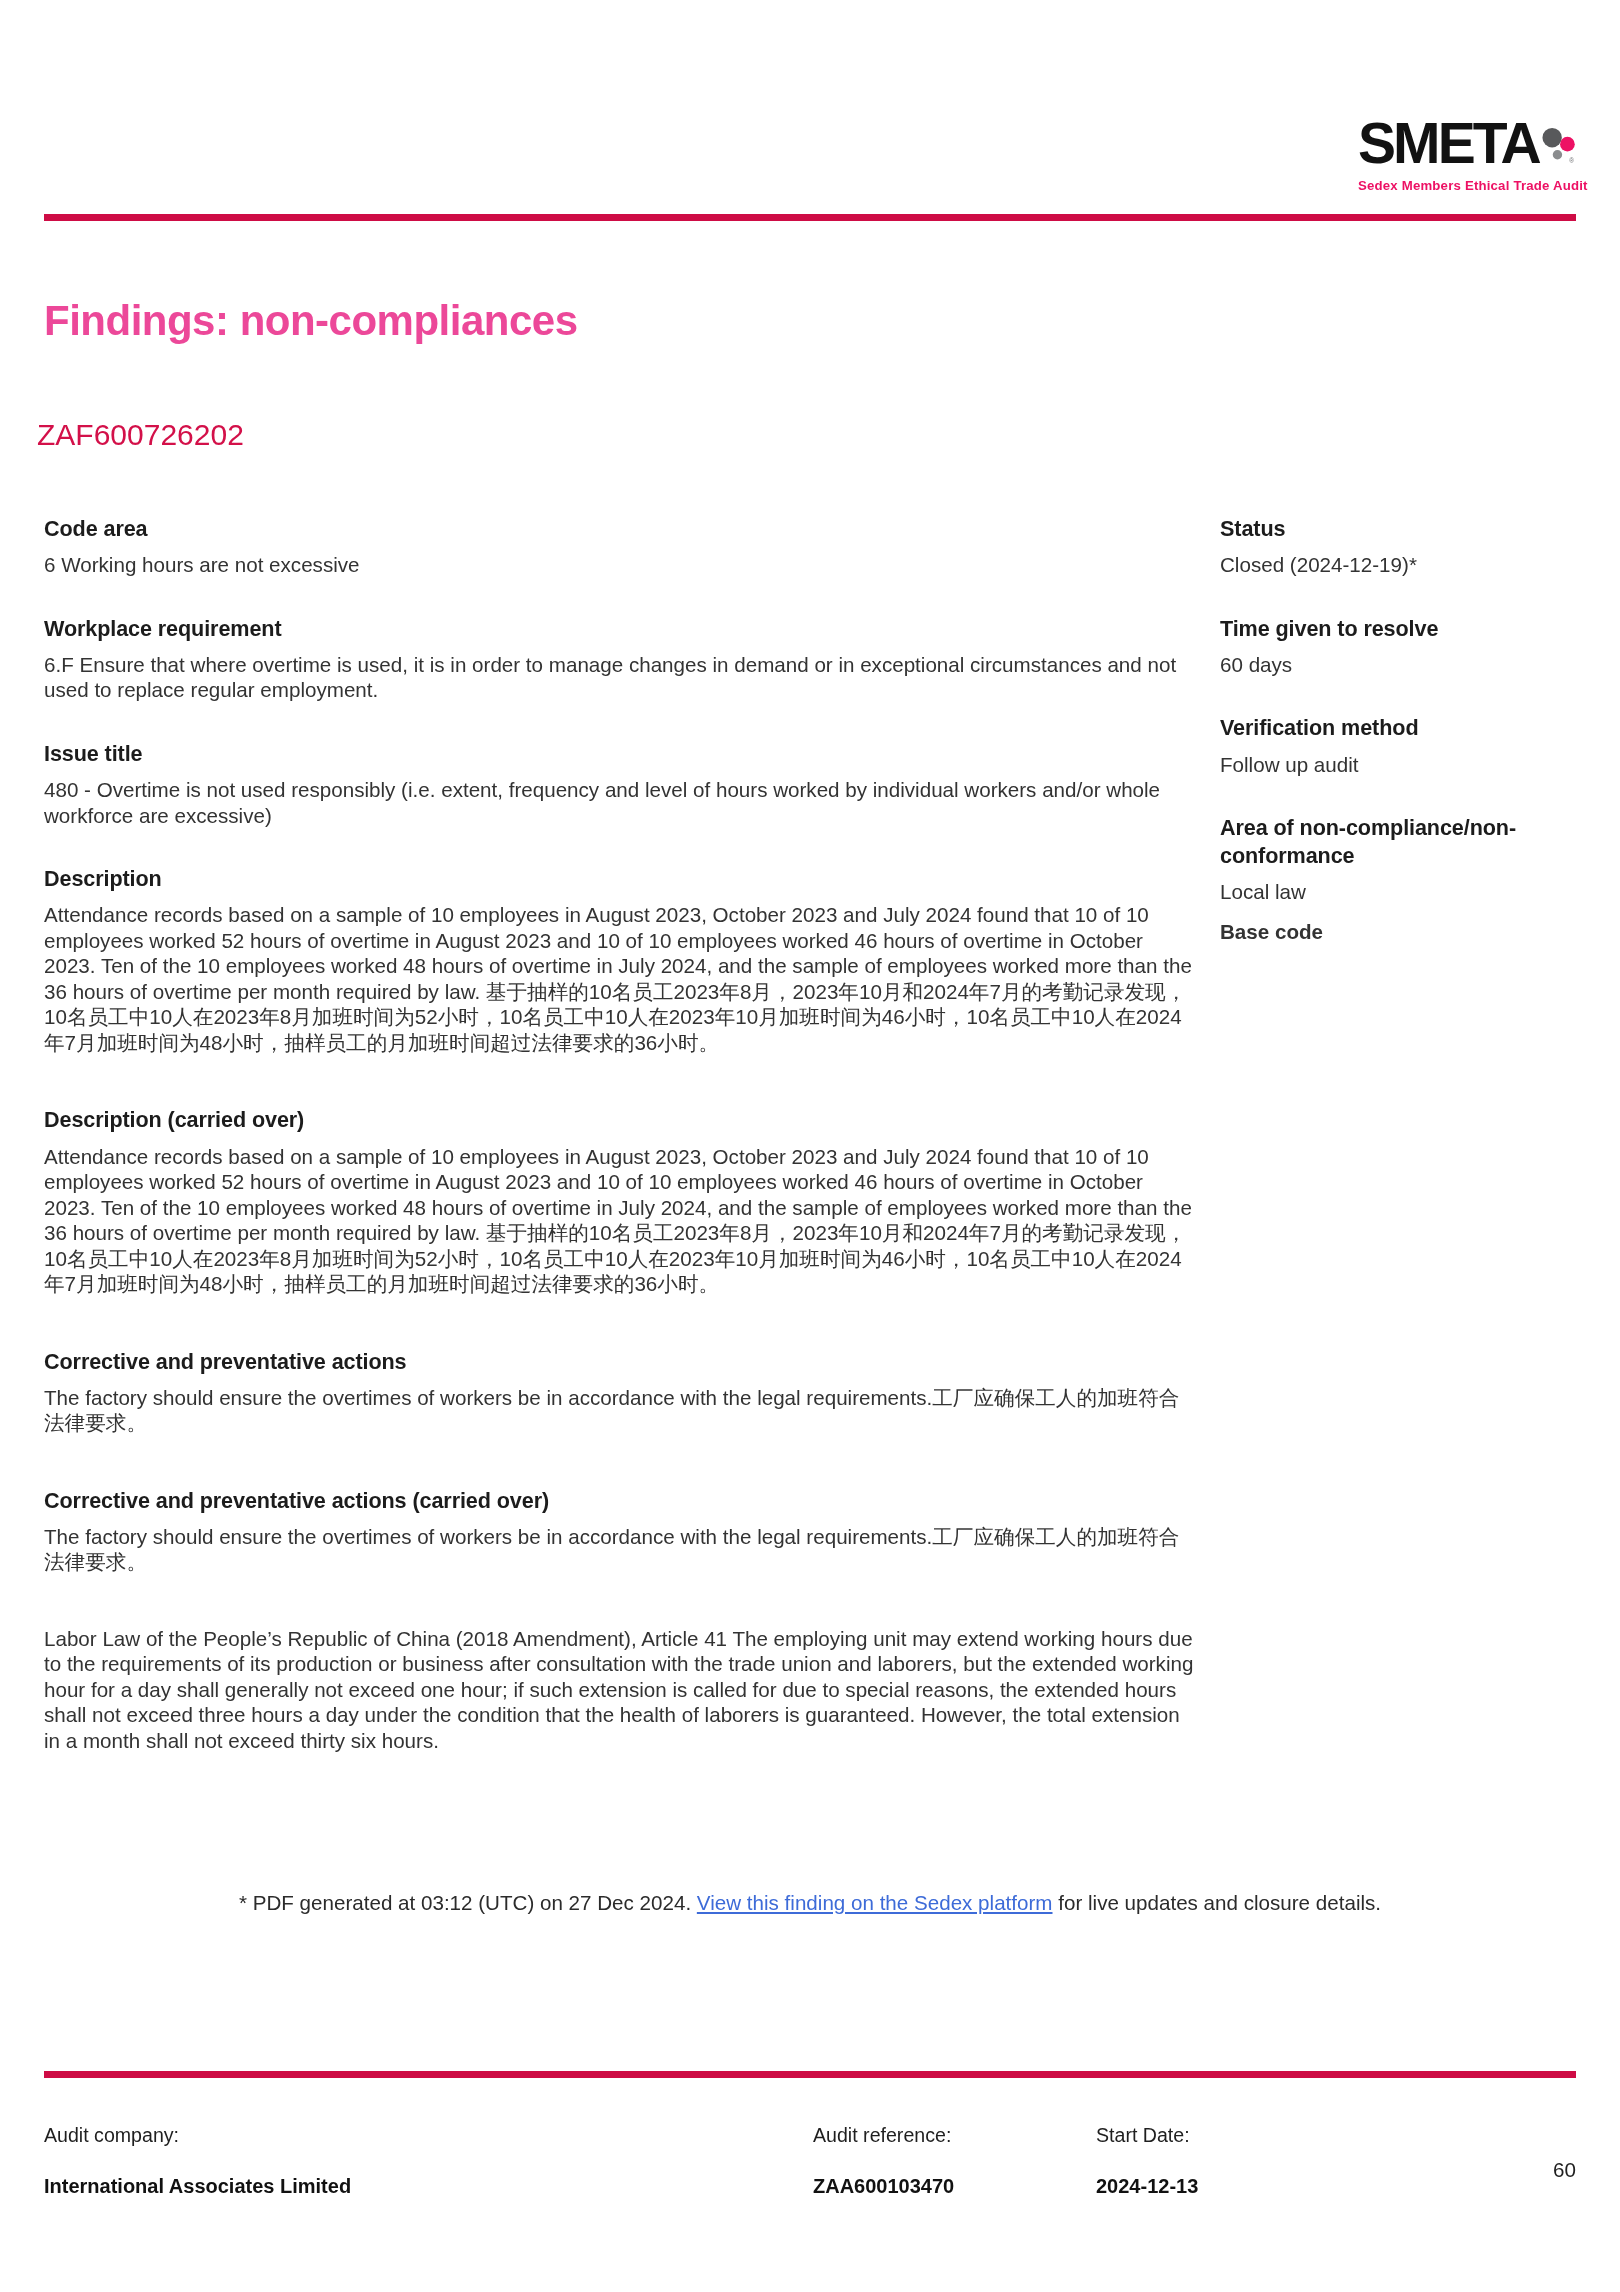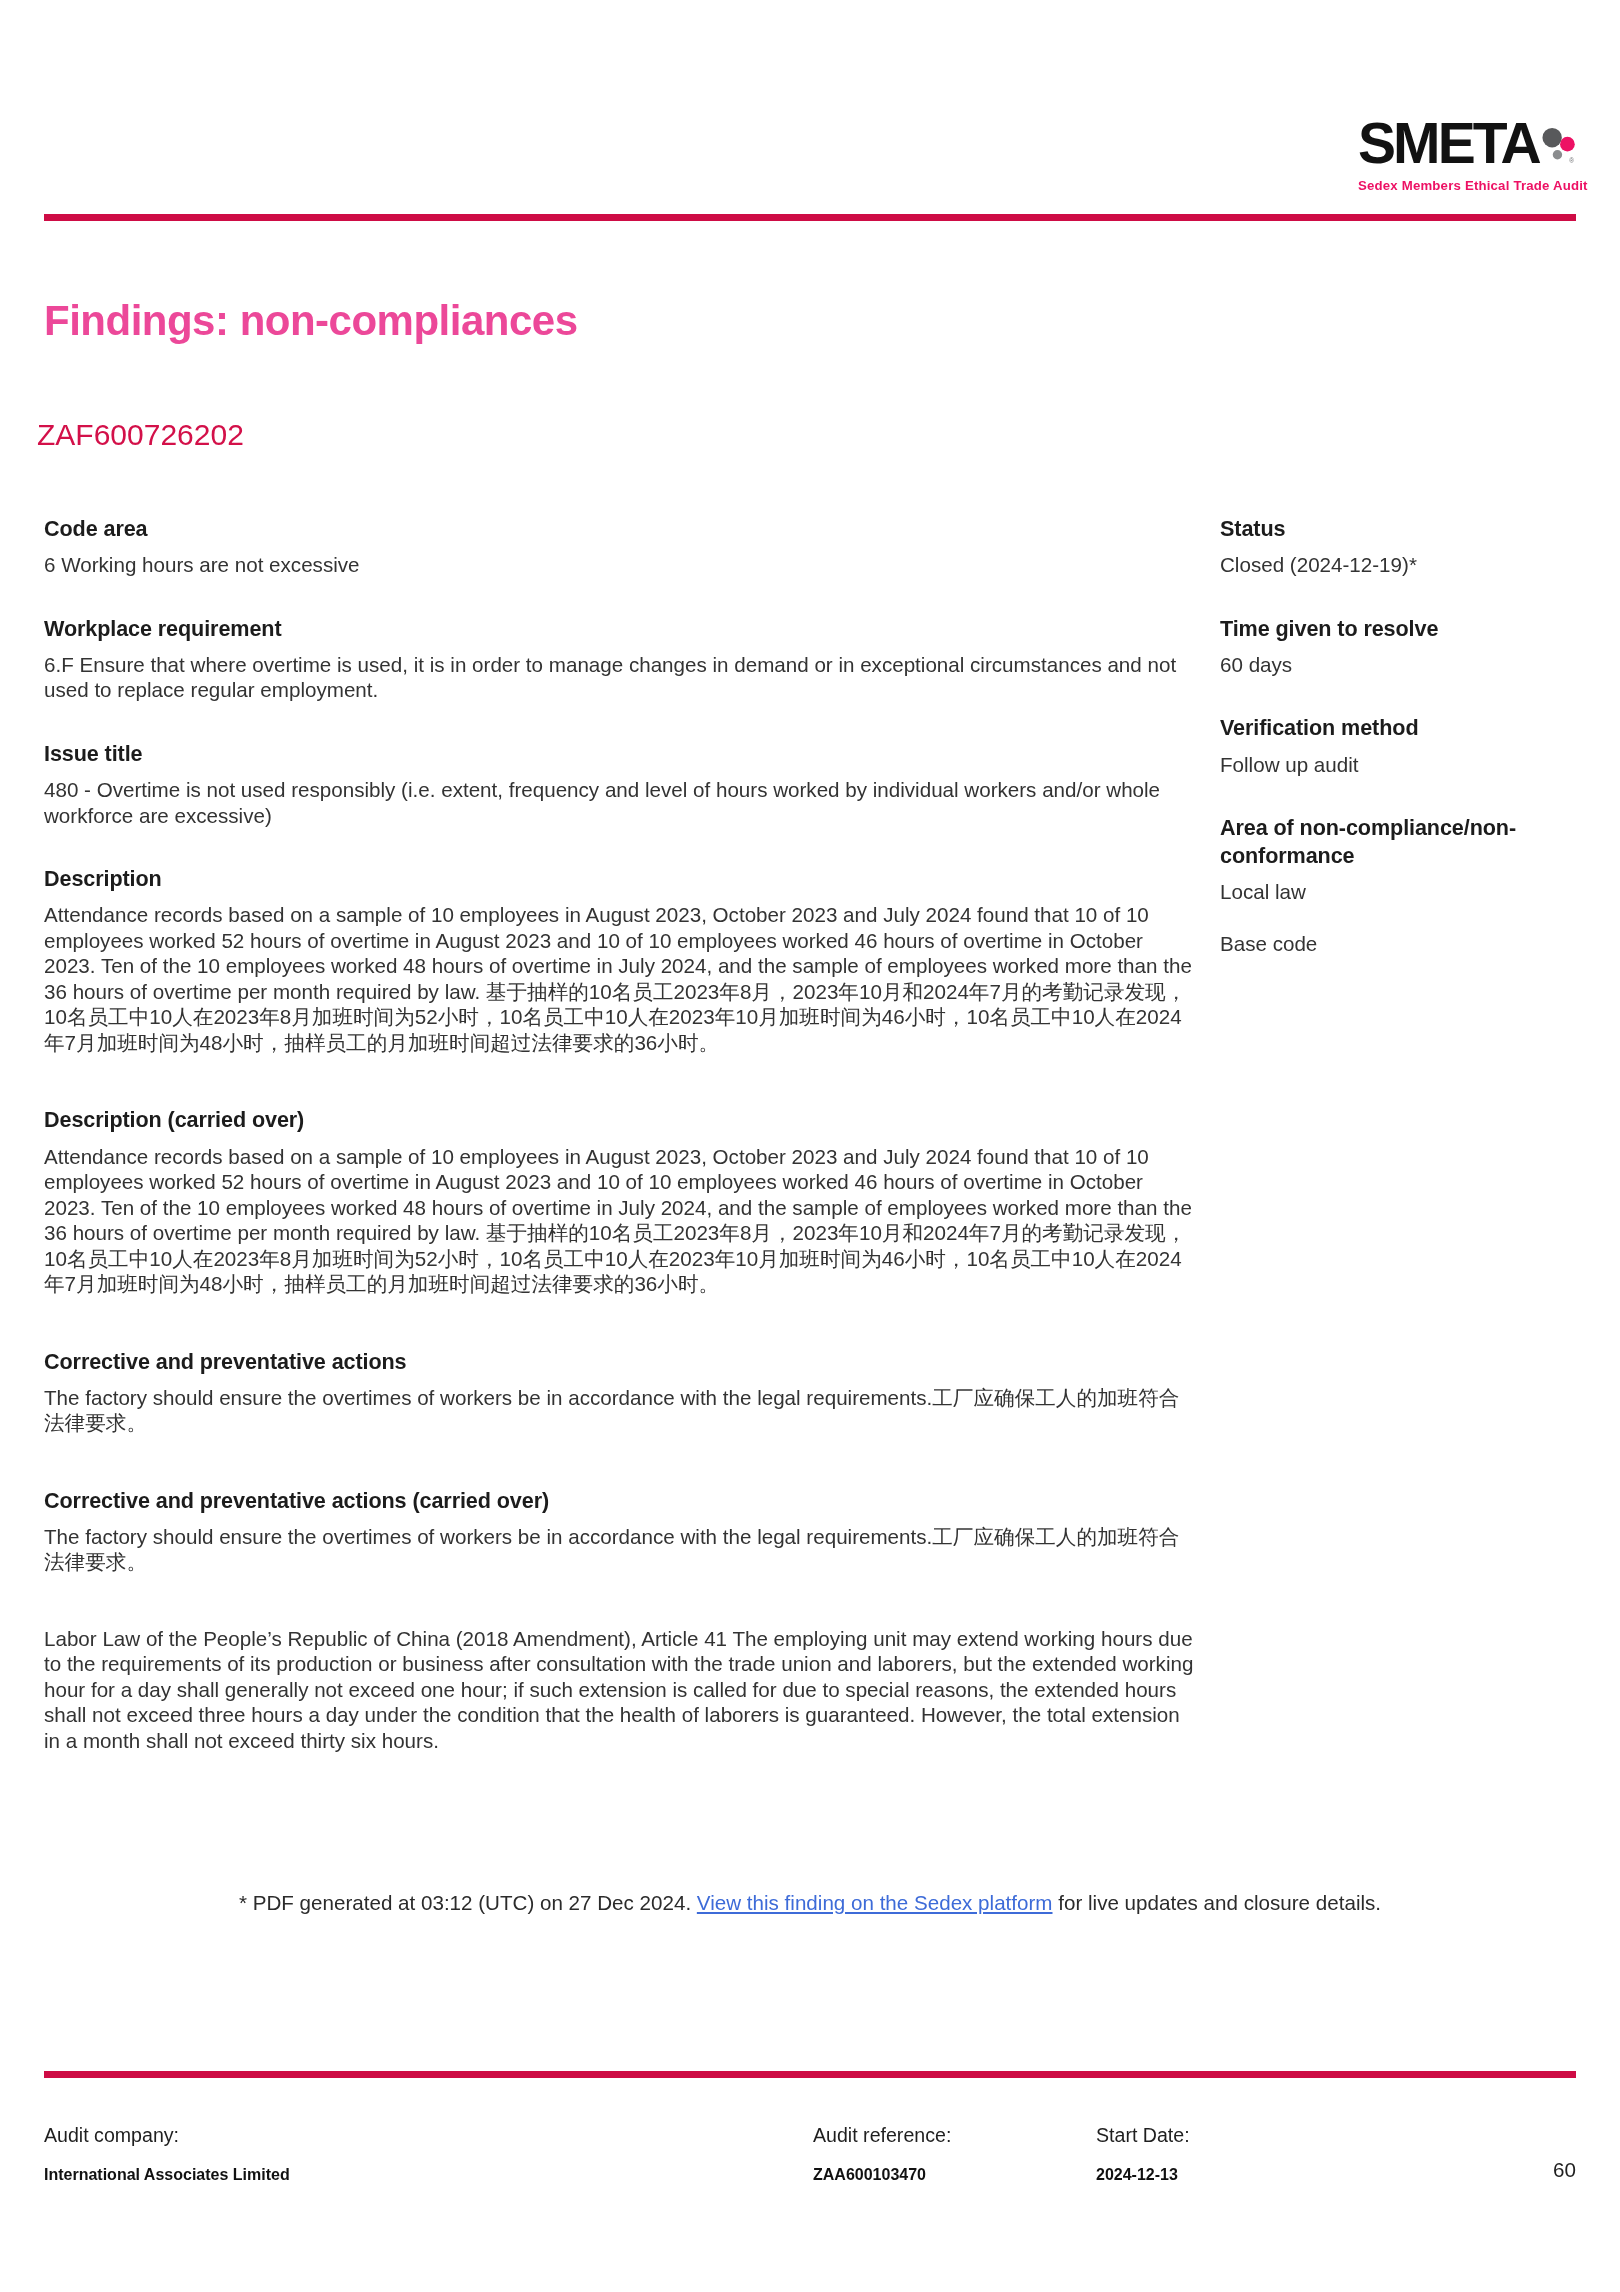--- a/index.html
+++ b/index.html
@@ -55,37 +55,37 @@
   .col-left { width: 1152px; flex: 0 0 auto; }
   .col-right { flex: 1 1 auto; min-width: 0; }
   section { margin-bottom: 37px; }
   section.sec-spaced { margin-bottom: 51px; }
   h2 {
     font-size: 21.6px; line-height: 27.4px; font-weight: 700; color: #1c1c1c;
     margin-bottom: 9.8px; letter-spacing: -0.1px;
   }
   .body-text { font-size: 20.6px; line-height: 25.5px; color: #333333; }
   .meta-value { font-size: 20.6px; line-height: 25.5px; color: #333333; }
-  .meta-value + .meta-value { margin-top: 27px; }
+  .meta-value + .meta-value { margin-top: 15px; font-weight: bold; }
 
   
   .footnote {
     position: absolute; top: 1890px; left: 44px; right: 44px;
     text-align: center; font-size: 20.6px; line-height: 26.5px; color: #2b2b2b;
   }
   .footnote a { color: #3D6BD8; text-decoration: underline; }
 
   
   .footer { position: absolute; top: 2123px; left: 44px; right: 44px; height: 69px; }
   .f-block { position: absolute; top: 0; }
   .f-company { left: 0; }
   .f-reference { left: 769px; }
   .f-start { left: 1052px; }
   .f-label { font-size: 19.6px; color: #1f1f1f; line-height: 25.5px; }
-  .f-value { margin-top: 13px; font-size: 16px; font-weight: 700; color: #111111; line-height: 25.5px; }
+  .f-value { margin-top: 25px; font-size: 20px; font-weight: 700; color: #111111; line-height: 25.5px; }
   .f-page { position: absolute; right: 0; top: 34px; font-size: 20.6px; color: #1f1f1f; line-height: 25.5px; }
 </style>
 </head>
 <body>
 
 <div class="page">
 
   <div class="logo">
     <div class="logo-row">
       <span class="logo-text">SMETA</span>

